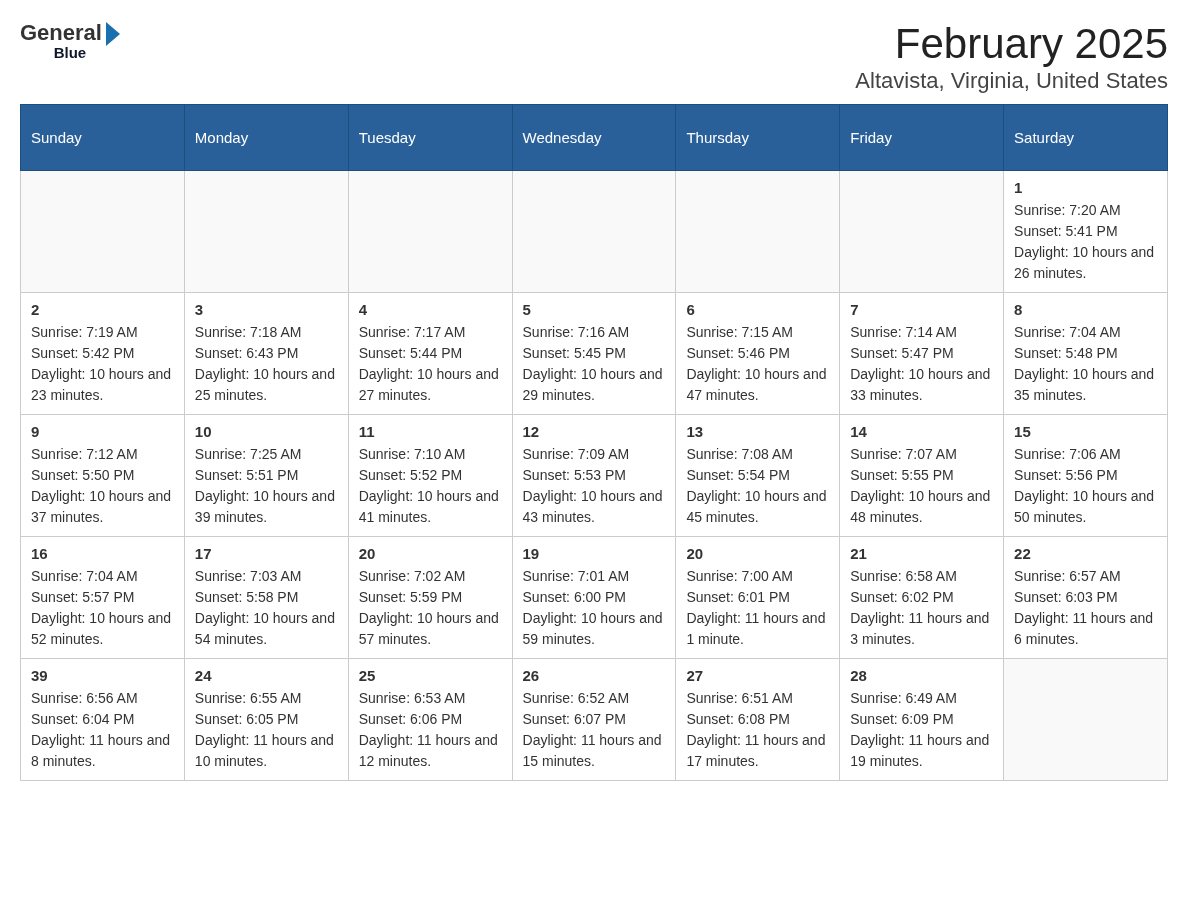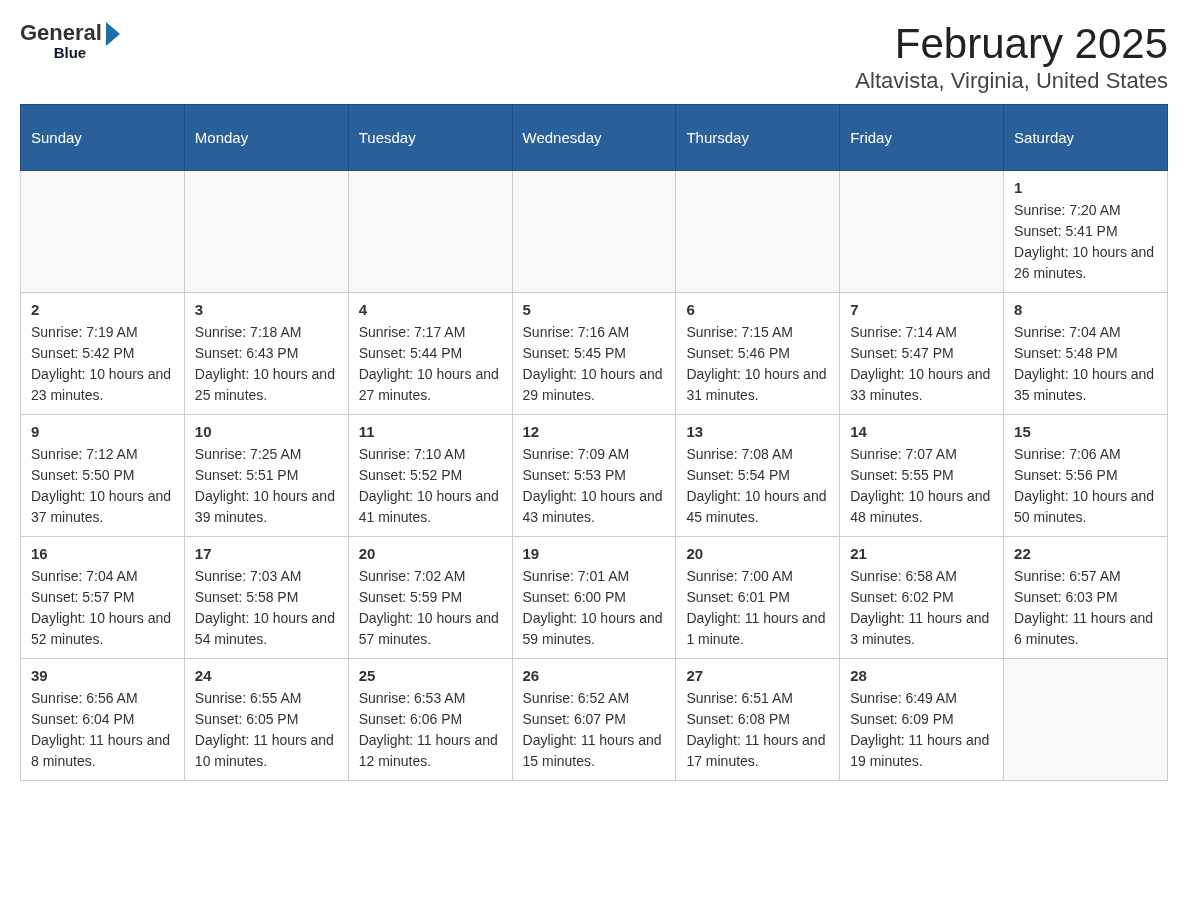--- a/index.html
+++ b/index.html
@@ -153,21 +153,21 @@
         <td>
           <span class="day-number">4</span>
           <div class="day-info"><span>Sunrise: 7:17 AM</span><br><span>Sunset: 5:44 PM</span><br><span>Daylight: 10 hours and 27 minutes.</span></div>
         </td>
         <td>
           <span class="day-number">5</span>
           <div class="day-info"><span>Sunrise: 7:16 AM</span><br><span>Sunset: 5:45 PM</span><br><span>Daylight: 10 hours and 29 minutes.</span></div>
         </td>
         <td>
           <span class="day-number">6</span>
-          <div class="day-info"><span>Sunrise: 7:15 AM</span><br><span>Sunset: 5:46 PM</span><br><span>Daylight: 10 hours and 31 minutes.</span></div>
+          <div class="day-info"><span>Sunrise: 7:15 AM</span><br><span>Sunset: 5:46 PM</span><br><span>Daylight: 10 hours and 47 minutes.</span></div>
         </td>
         <td>
           <span class="day-number">7</span>
           <div class="day-info"><span>Sunrise: 7:14 AM</span><br><span>Sunset: 5:47 PM</span><br><span>Daylight: 10 hours and 33 minutes.</span></div>
         </td>
         <td>
           <span class="day-number">8</span>
           <div class="day-info"><span>Sunrise: 7:04 AM</span><br><span>Sunset: 5:48 PM</span><br><span>Daylight: 10 hours and 35 minutes.</span></div>
         </td>
       </tr>

